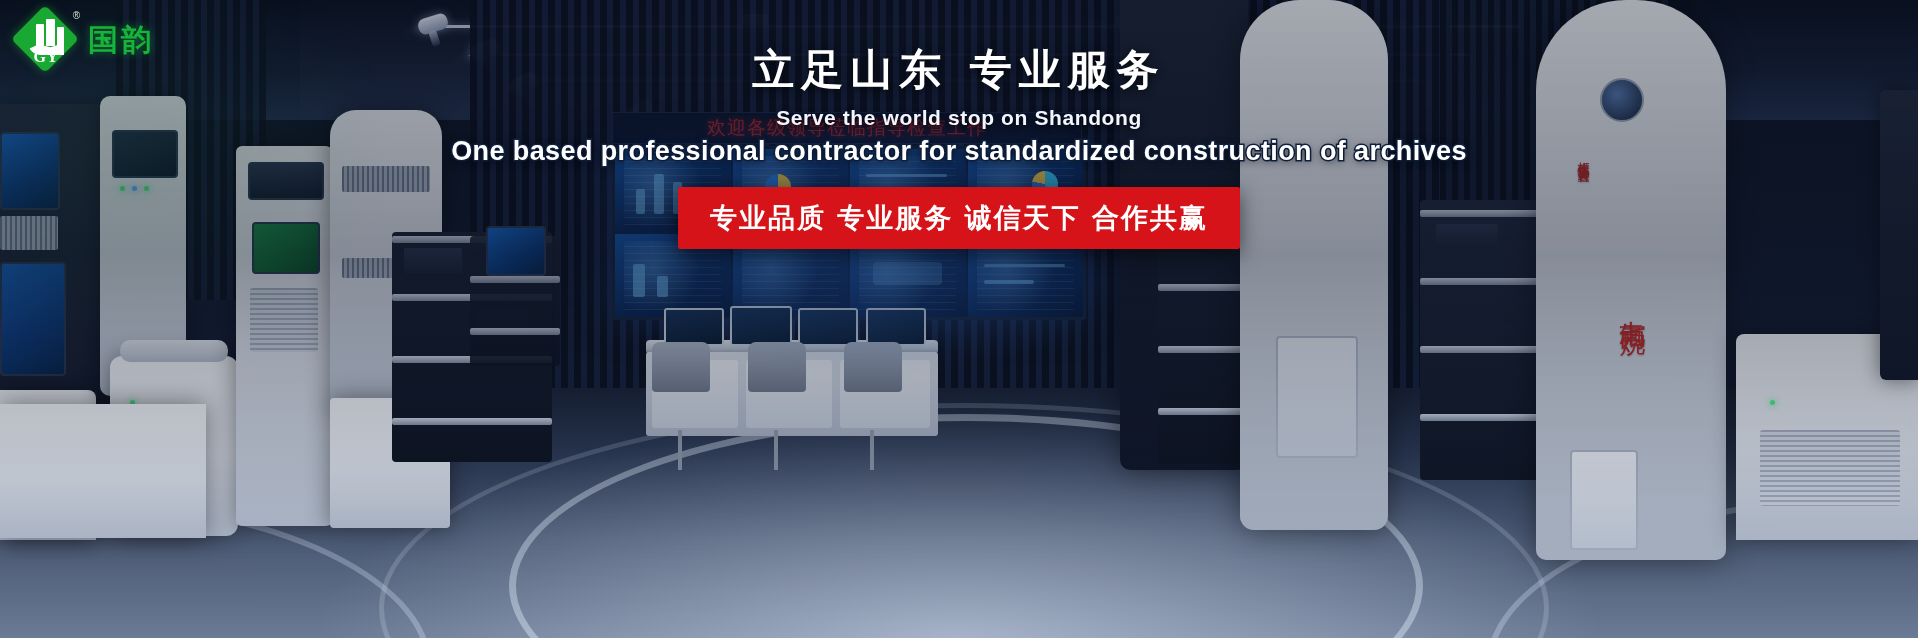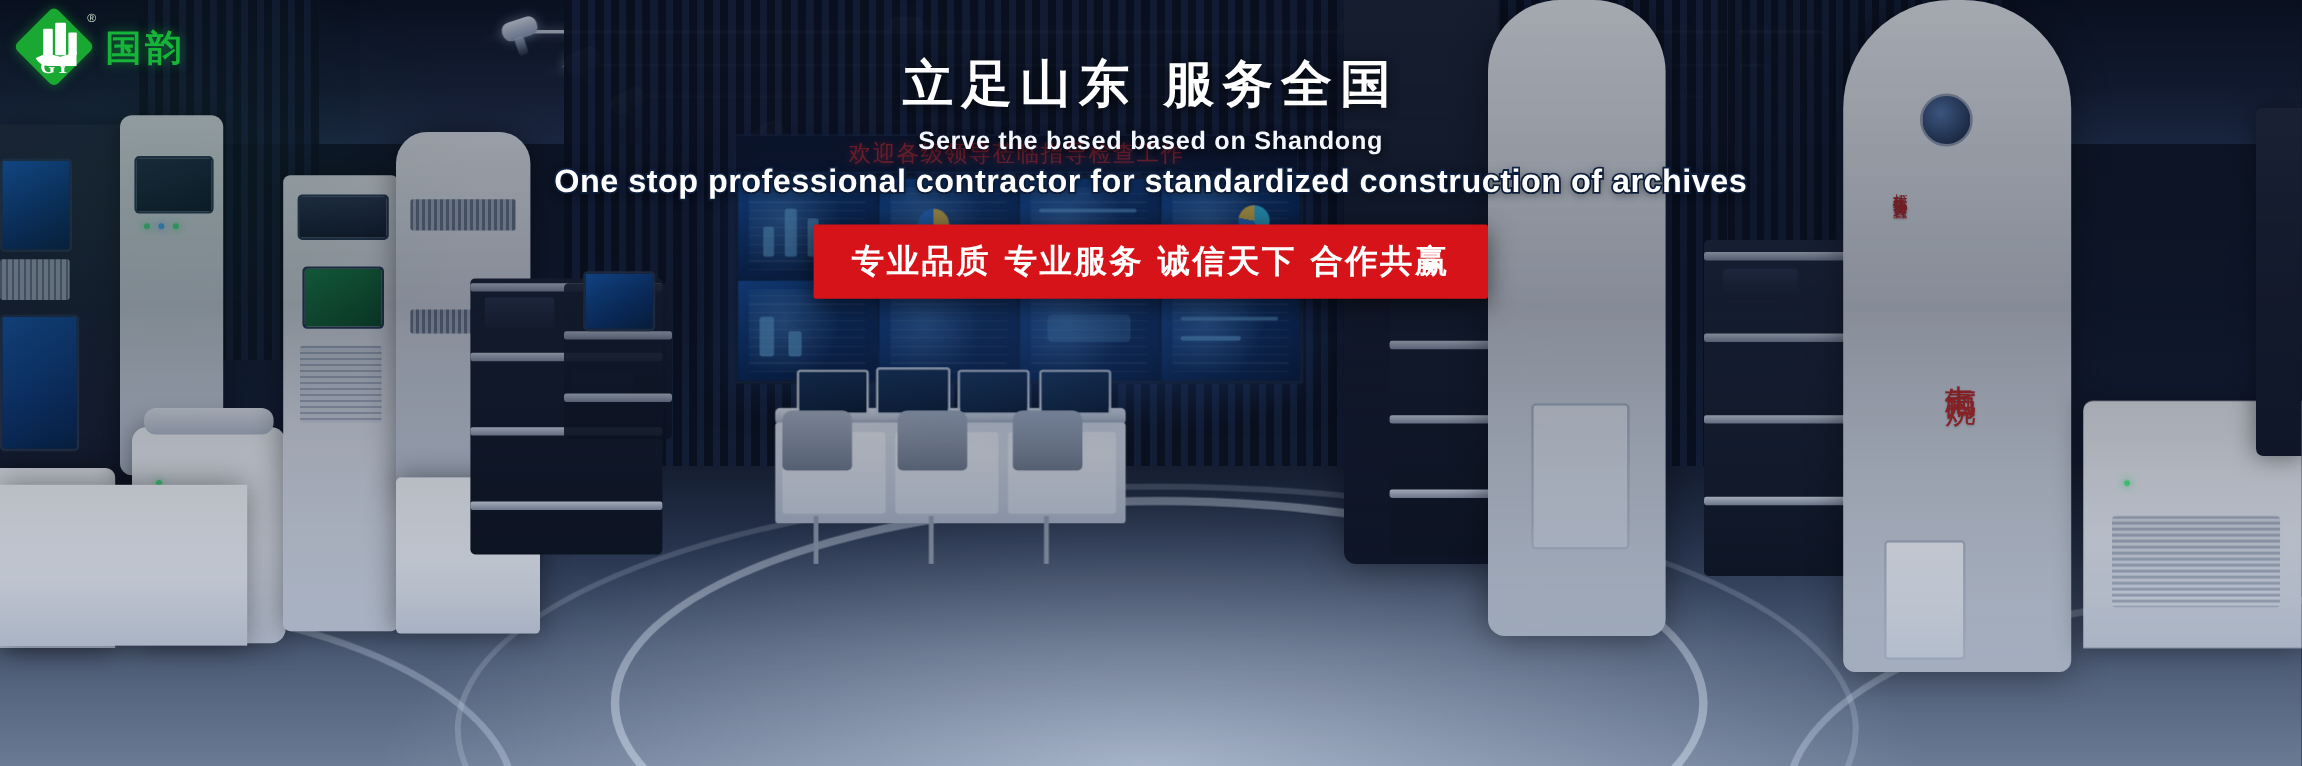--- a/index.html
+++ b/index.html
@@ -432,21 +432,21 @@
       <div class="logo-bld" style="left:32px;top:11px;width:9px;height:27px;"></div>
       <div class="logo-bld" style="left:43px;top:19px;width:7px;height:19px;"></div>
       <div class="logo-hill"></div>
       <div class="logo-gy">GY</div>
       <div class="logo-reg">®</div>
     </div>
     <div class="logo-text">国韵</div>
   </div>
 
   <div class="copy">
-    <div class="line-cn1">立足山东 服务全国</div>
-    <div class="line-en1">Serve the based based on Shandong</div>
-    <div class="line-en2">One stop professional contractor for standardized construction of archives</div>
+    <div class="line-cn1">立足山东 专业服务</div>
+    <div class="line-en1">Serve the world stop on Shandong</div>
+    <div class="line-en2">One based professional contractor for standardized construction of archives</div>
     <div class="cta-wrap">
       <button class="cta">专业品质  专业服务  诚信天下  合作共赢</button>
     </div>
   </div>
 
 </div>
 
 </body></html>

